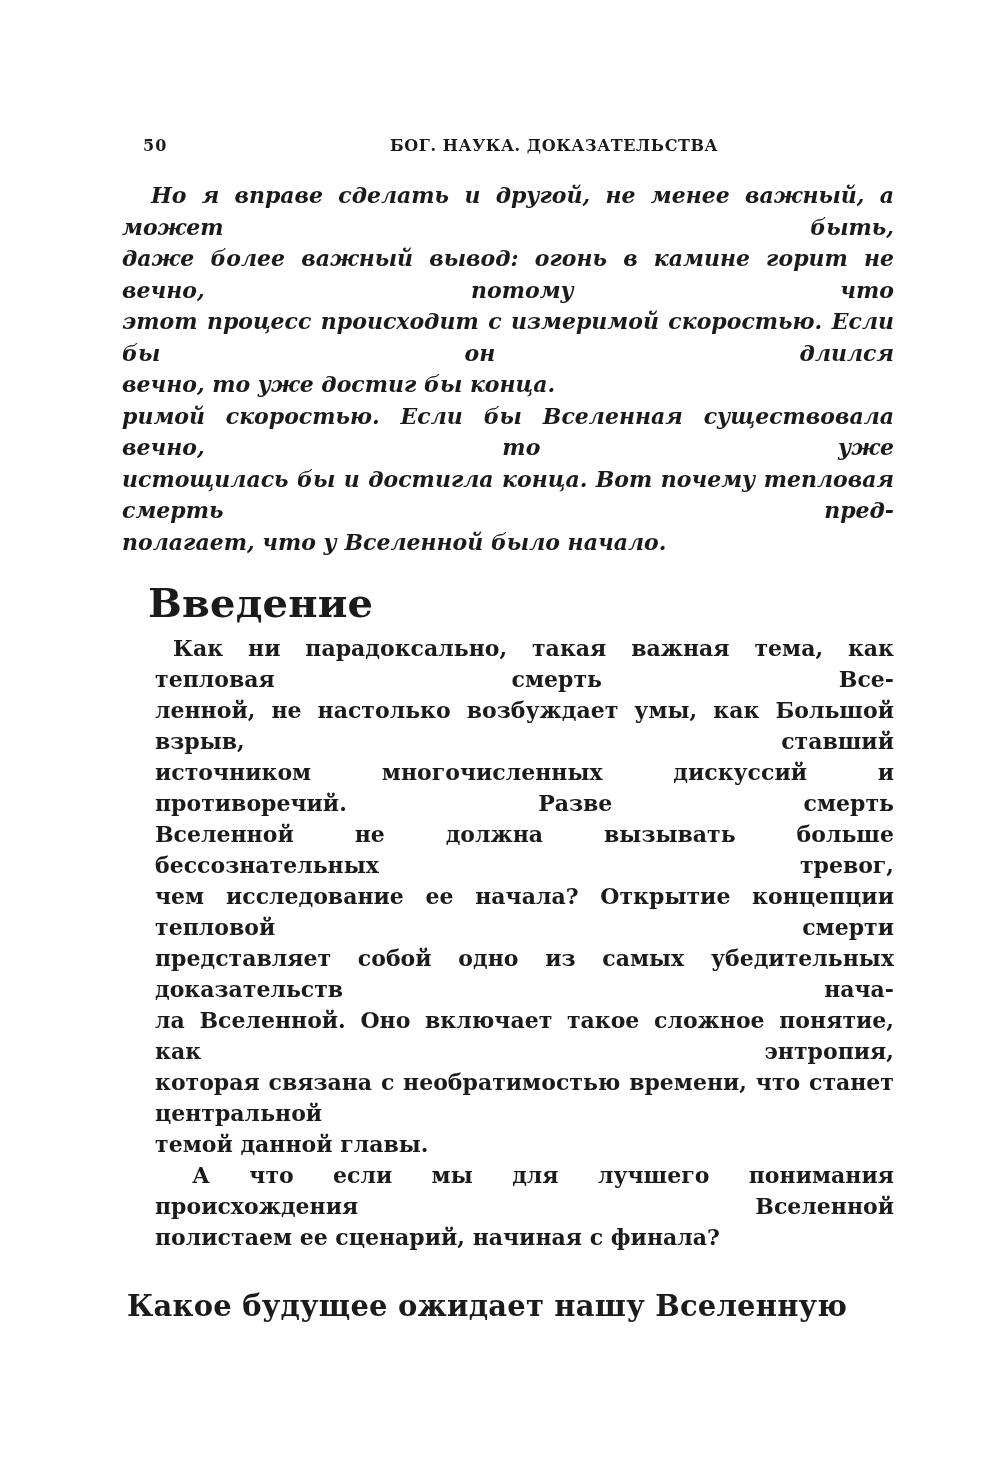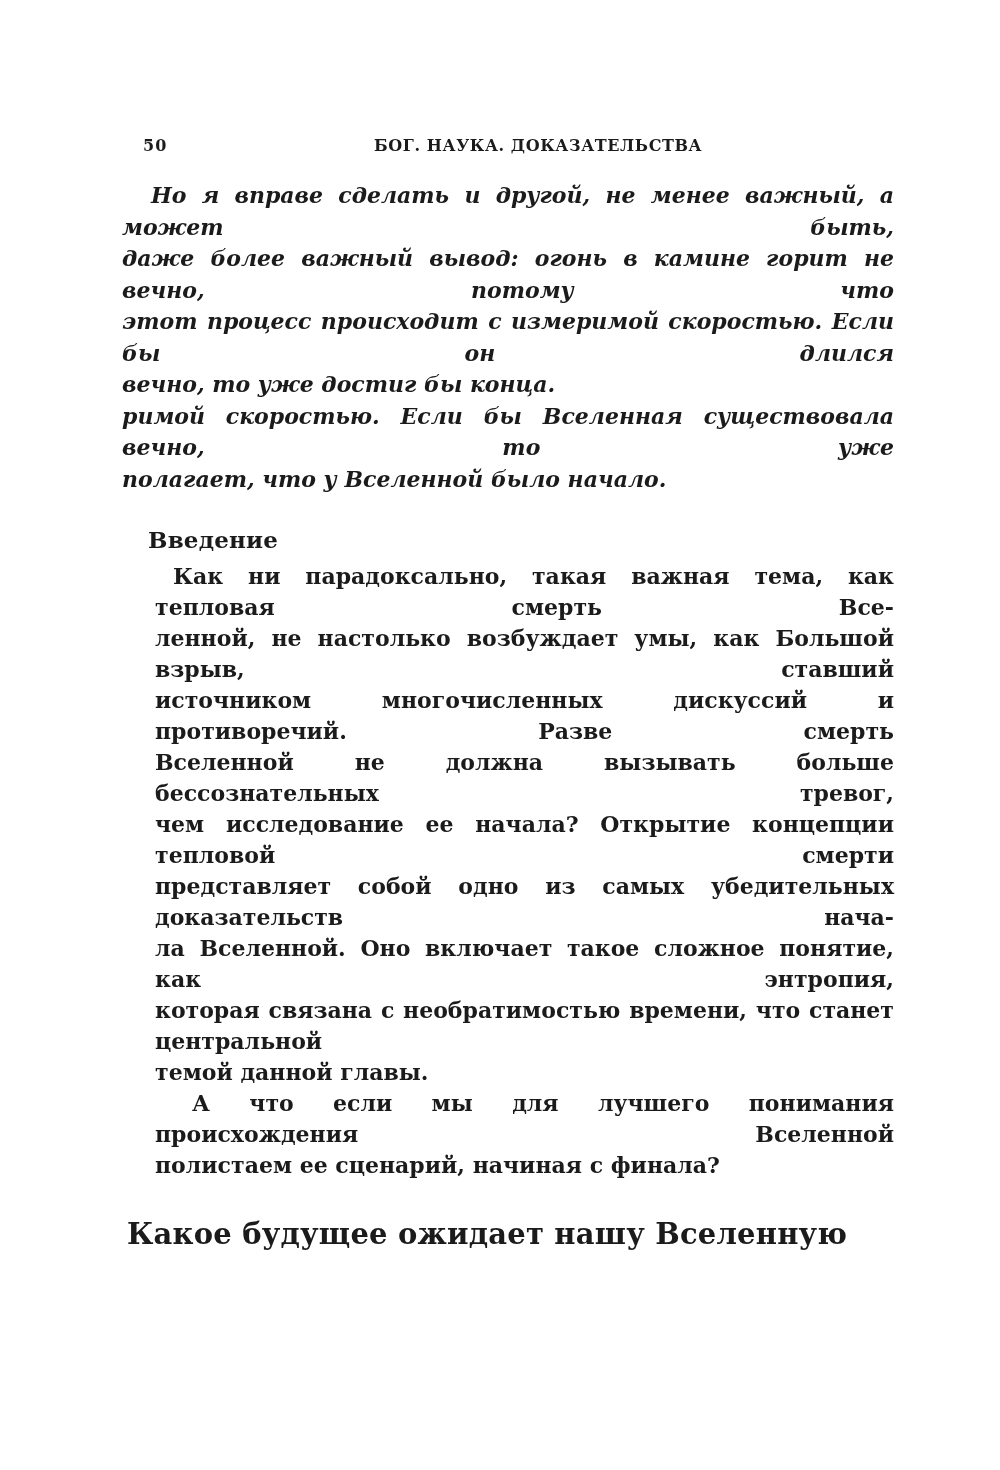--- a/index.html
+++ b/index.html
@@ -13,37 +13,37 @@
   .page {
     position:relative;
     width:772px;
     margin-left:122px;
     padding-top:134px;
     box-sizing:content-box;
   }
   
   .running-head { position:relative; height:24px; font-size:16px; line-height:24px; font-weight:700; }
   .pagenum { position:absolute; left:21px; top:0; letter-spacing:1px; }
-  .rtitle  { position:absolute; left:252px; top:0; letter-spacing:0.6px; white-space:nowrap; }
+  .rtitle  { position:absolute; left:268px; top:0; letter-spacing:0.6px; white-space:nowrap; }
 
   
   .line { text-align:justify; text-align-last:justify; text-justify:inter-word; }
   .line.last { text-align-last:left; }
 
   
   .excerpt { margin-top:22px; font-style:italic; font-weight:600; font-size:22px; line-height:31.5px; }
   .fl-ex { text-indent:29px; }
 
   
-  .h1 { margin:24px 0 0 26px; font-size:23px; line-height:42px; font-weight:700; letter-spacing:0.2px; }
+  .h1 { margin:24px 0 0 26px; font-size:40px; line-height:42px; font-weight:700; letter-spacing:0.2px; }
   .h2 { margin:35px 0 0 5px;  font-size:29px; line-height:36px; font-weight:700; letter-spacing:0.2px; }
 
   
   .sec-body { margin-left:33px; font-weight:600; font-size:22px; line-height:31px; }
-  .sec0 { }
+  .sec0 { margin-top:9px; }
   .fl-18 { text-indent:18px; }
   .fl-37 { text-indent:37px; }
 </style>
 </head>
 <body>
 
 <div class="page">
 
   <div class="running-head">
     <span class="pagenum">50</span>
@@ -54,20 +54,21 @@
     <div>
       <div class="line fl-ex">Но я вправе сделать и другой, не менее важный, а может быть,</div>
       <div class="line">даже более важный вывод: огонь в камине горит не вечно, потому что</div>
       <div class="line">этот процесс происходит с измеримой скоростью. Если бы он длился</div>
       <div class="line last">вечно, то уже достиг бы конца.</div>
     </div>
     <div>
     </div>
     <div>
       <div class="line">римой скоростью. Если бы Вселенная существовала вечно, то уже</div>
+      <div class="line">истощилась бы и достигла конца. Вот почему тепловая смерть пред-</div>
       <div class="line last">полагает, что у Вселенной было начало.</div>
     </div>
   </div>
 
   <div class="h1">Введение</div>
 
   <div class="sec-body sec0">
     <div>
       <div class="line fl-18">Как ни парадоксально, такая важная тема, как тепловая смерть Все-</div>
       <div class="line">ленной, не настолько возбуждает умы, как Большой взрыв, ставший</div>

